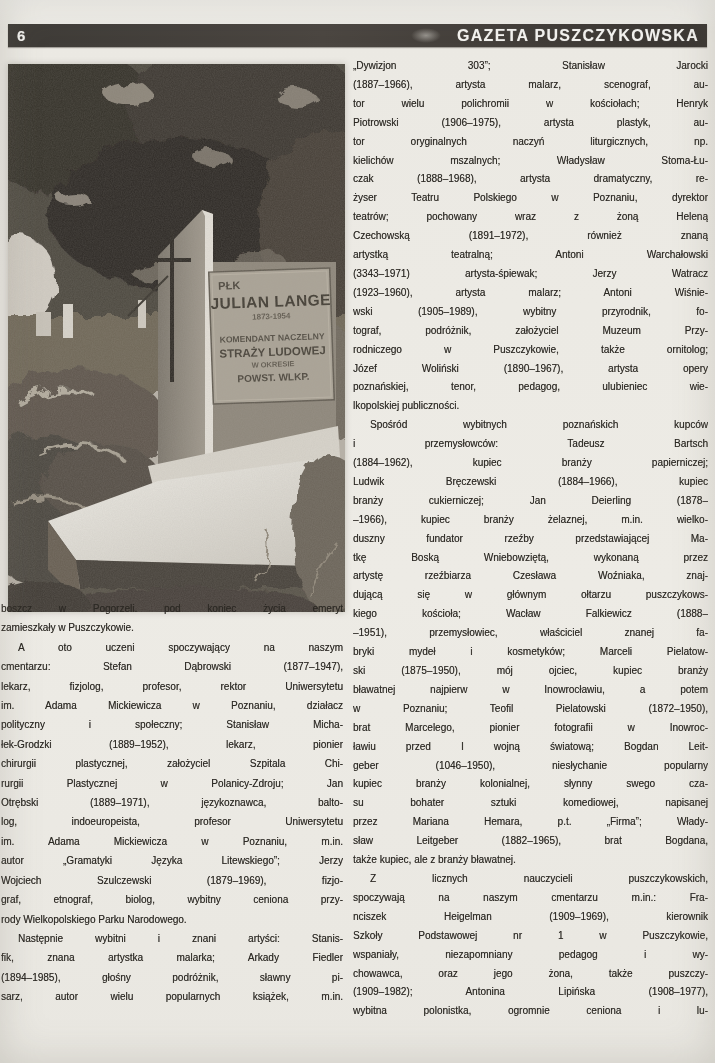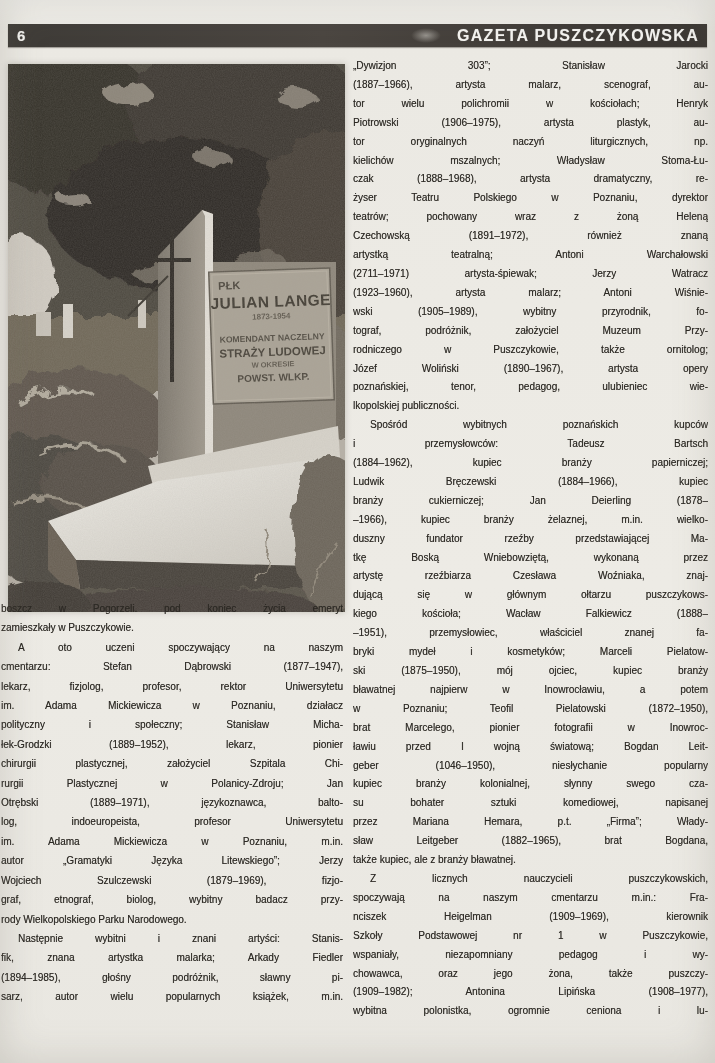--- a/index.html
+++ b/index.html
@@ -160,40 +160,40 @@
       <div class="line">im. Adama Mickiewicza w Poznaniu, działacz</div>
       <div class="line">polityczny i społeczny; Stanisław Micha-</div>
       <div class="line">łek-Grodzki (1889–1952), lekarz, pionier</div>
       <div class="line">chirurgii plastycznej, założyciel Szpitala Chi-</div>
       <div class="line">rurgii Plastycznej w Polanicy-Zdroju; Jan</div>
       <div class="line">Otrębski (1889–1971), językoznawca, balto-</div>
       <div class="line">log, indoeuropeista, profesor Uniwersytetu</div>
       <div class="line">im. Adama Mickiewicza w Poznaniu, m.in.</div>
       <div class="line">autor „Gramatyki Języka Litewskiego”; Jerzy</div>
       <div class="line">Wojciech Szulczewski (1879–1969), fizjo-</div>
-      <div class="line">graf, etnograf, biolog, wybitny badacz przy-</div>
+      <div class="line">graf, etnograf, biolog, wybitny ceniona przy-</div>
       <div class="line end">rody Wielkopolskiego Parku Narodowego.</div>
       <div class="line indent">Następnie wybitni i znani artyści: Stanis-</div>
       <div class="line">fik, znana artystka malarka; Arkady Fiedler</div>
       <div class="line">(1894–1985), głośny podróżnik, sławny pi-</div>
       <div class="line">sarz, autor wielu popularnych książek, m.in.</div>
     </div>
   <div class="col col-right">
       <div class="line">„Dywizjon 303”; Stanisław Jarocki</div>
       <div class="line">(1887–1966), artysta malarz, scenograf, au-</div>
       <div class="line">tor wielu polichromii w kościołach; Henryk</div>
       <div class="line">Piotrowski (1906–1975), artysta plastyk, au-</div>
       <div class="line">tor oryginalnych naczyń liturgicznych, np.</div>
       <div class="line">kielichów mszalnych; Władysław Stoma-Łu-</div>
       <div class="line">czak (1888–1968), artysta dramatyczny, re-</div>
       <div class="line">żyser Teatru Polskiego w Poznaniu, dyrektor</div>
       <div class="line">teatrów; pochowany wraz z żoną Heleną</div>
       <div class="line">Czechowską (1891–1972), również znaną</div>
       <div class="line">artystką teatralną; Antoni Warchałowski</div>
-      <div class="line">(2711–1971) artysta-śpiewak; Jerzy Watracz</div>
+      <div class="line">(3343–1971) artysta-śpiewak; Jerzy Watracz</div>
       <div class="line">(1923–1960), artysta malarz; Antoni Wiśnie-</div>
       <div class="line">wski (1905–1989), wybitny przyrodnik, fo-</div>
       <div class="line">tograf, podróżnik, założyciel Muzeum Przy-</div>
       <div class="line">rodniczego w Puszczykowie, także ornitolog;</div>
       <div class="line">Józef Woliński (1890–1967), artysta opery</div>
       <div class="line">poznańskiej, tenor, pedagog, ulubieniec wie-</div>
       <div class="line end">lkopolskiej publiczności.</div>
       <div class="line indent">Spośród wybitnych poznańskich kupców</div>
       <div class="line">i przemysłowców: Tadeusz Bartsch</div>
       <div class="line">(1884–1962), kupiec branży papierniczej;</div>

